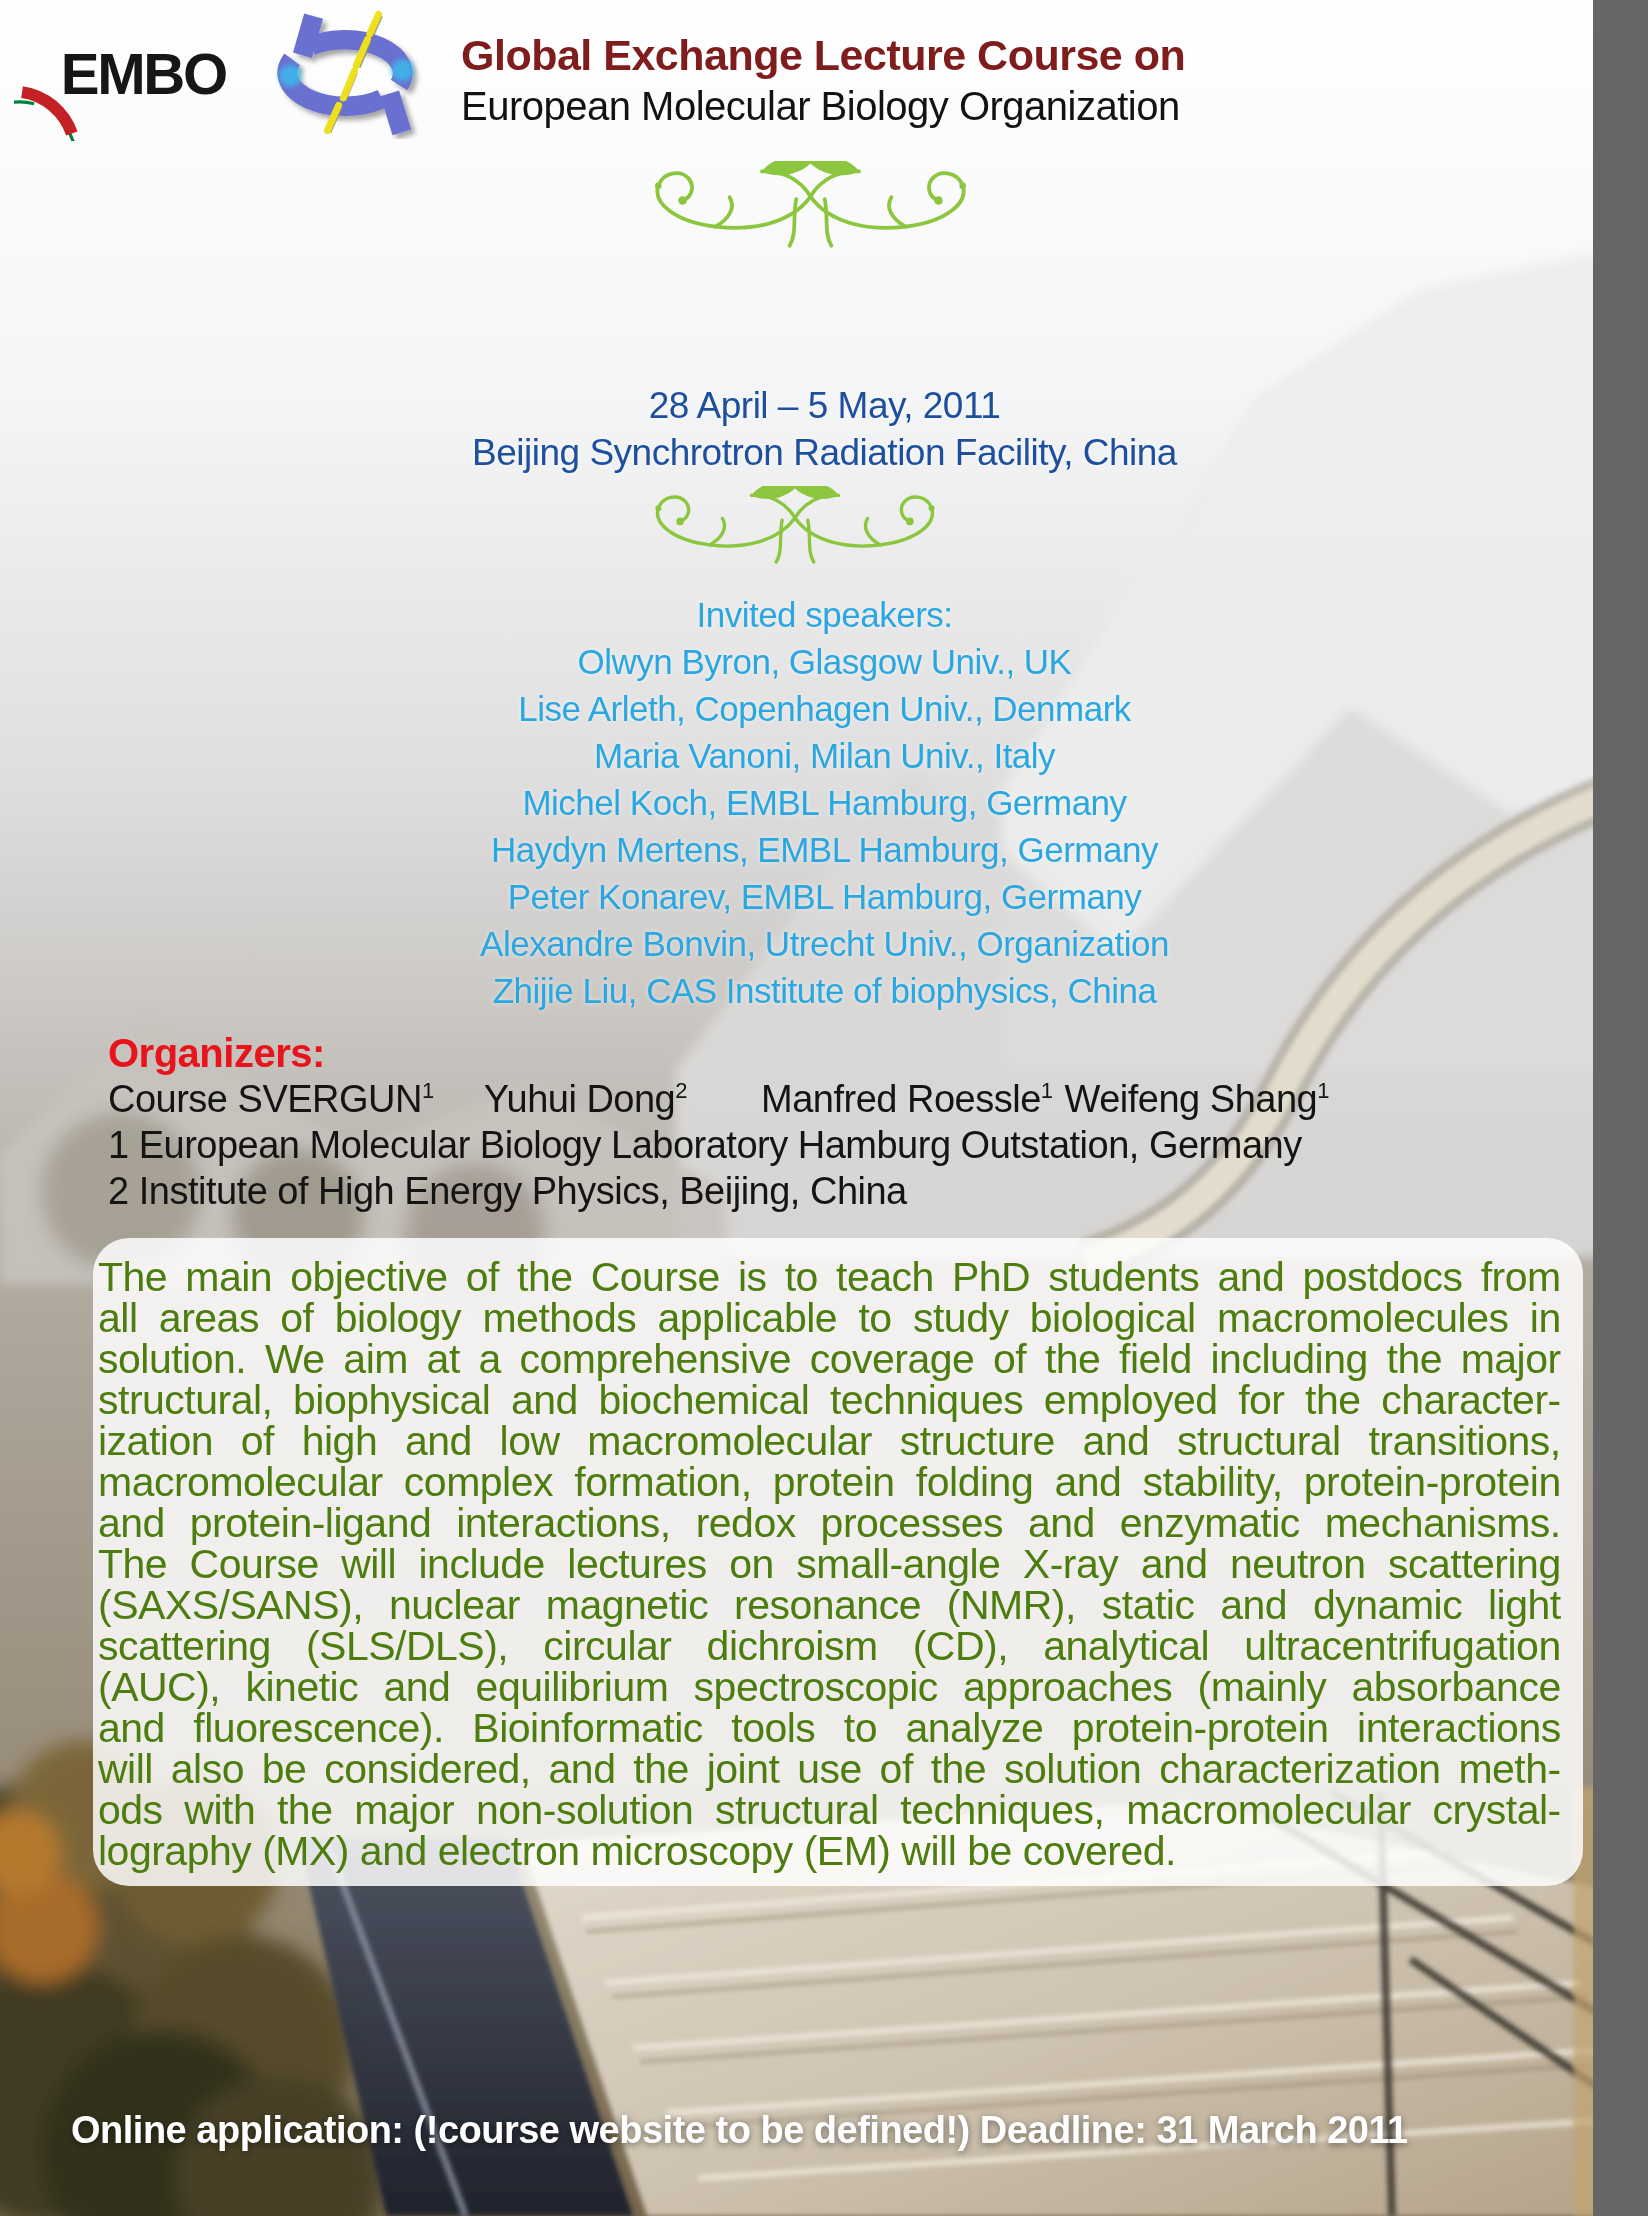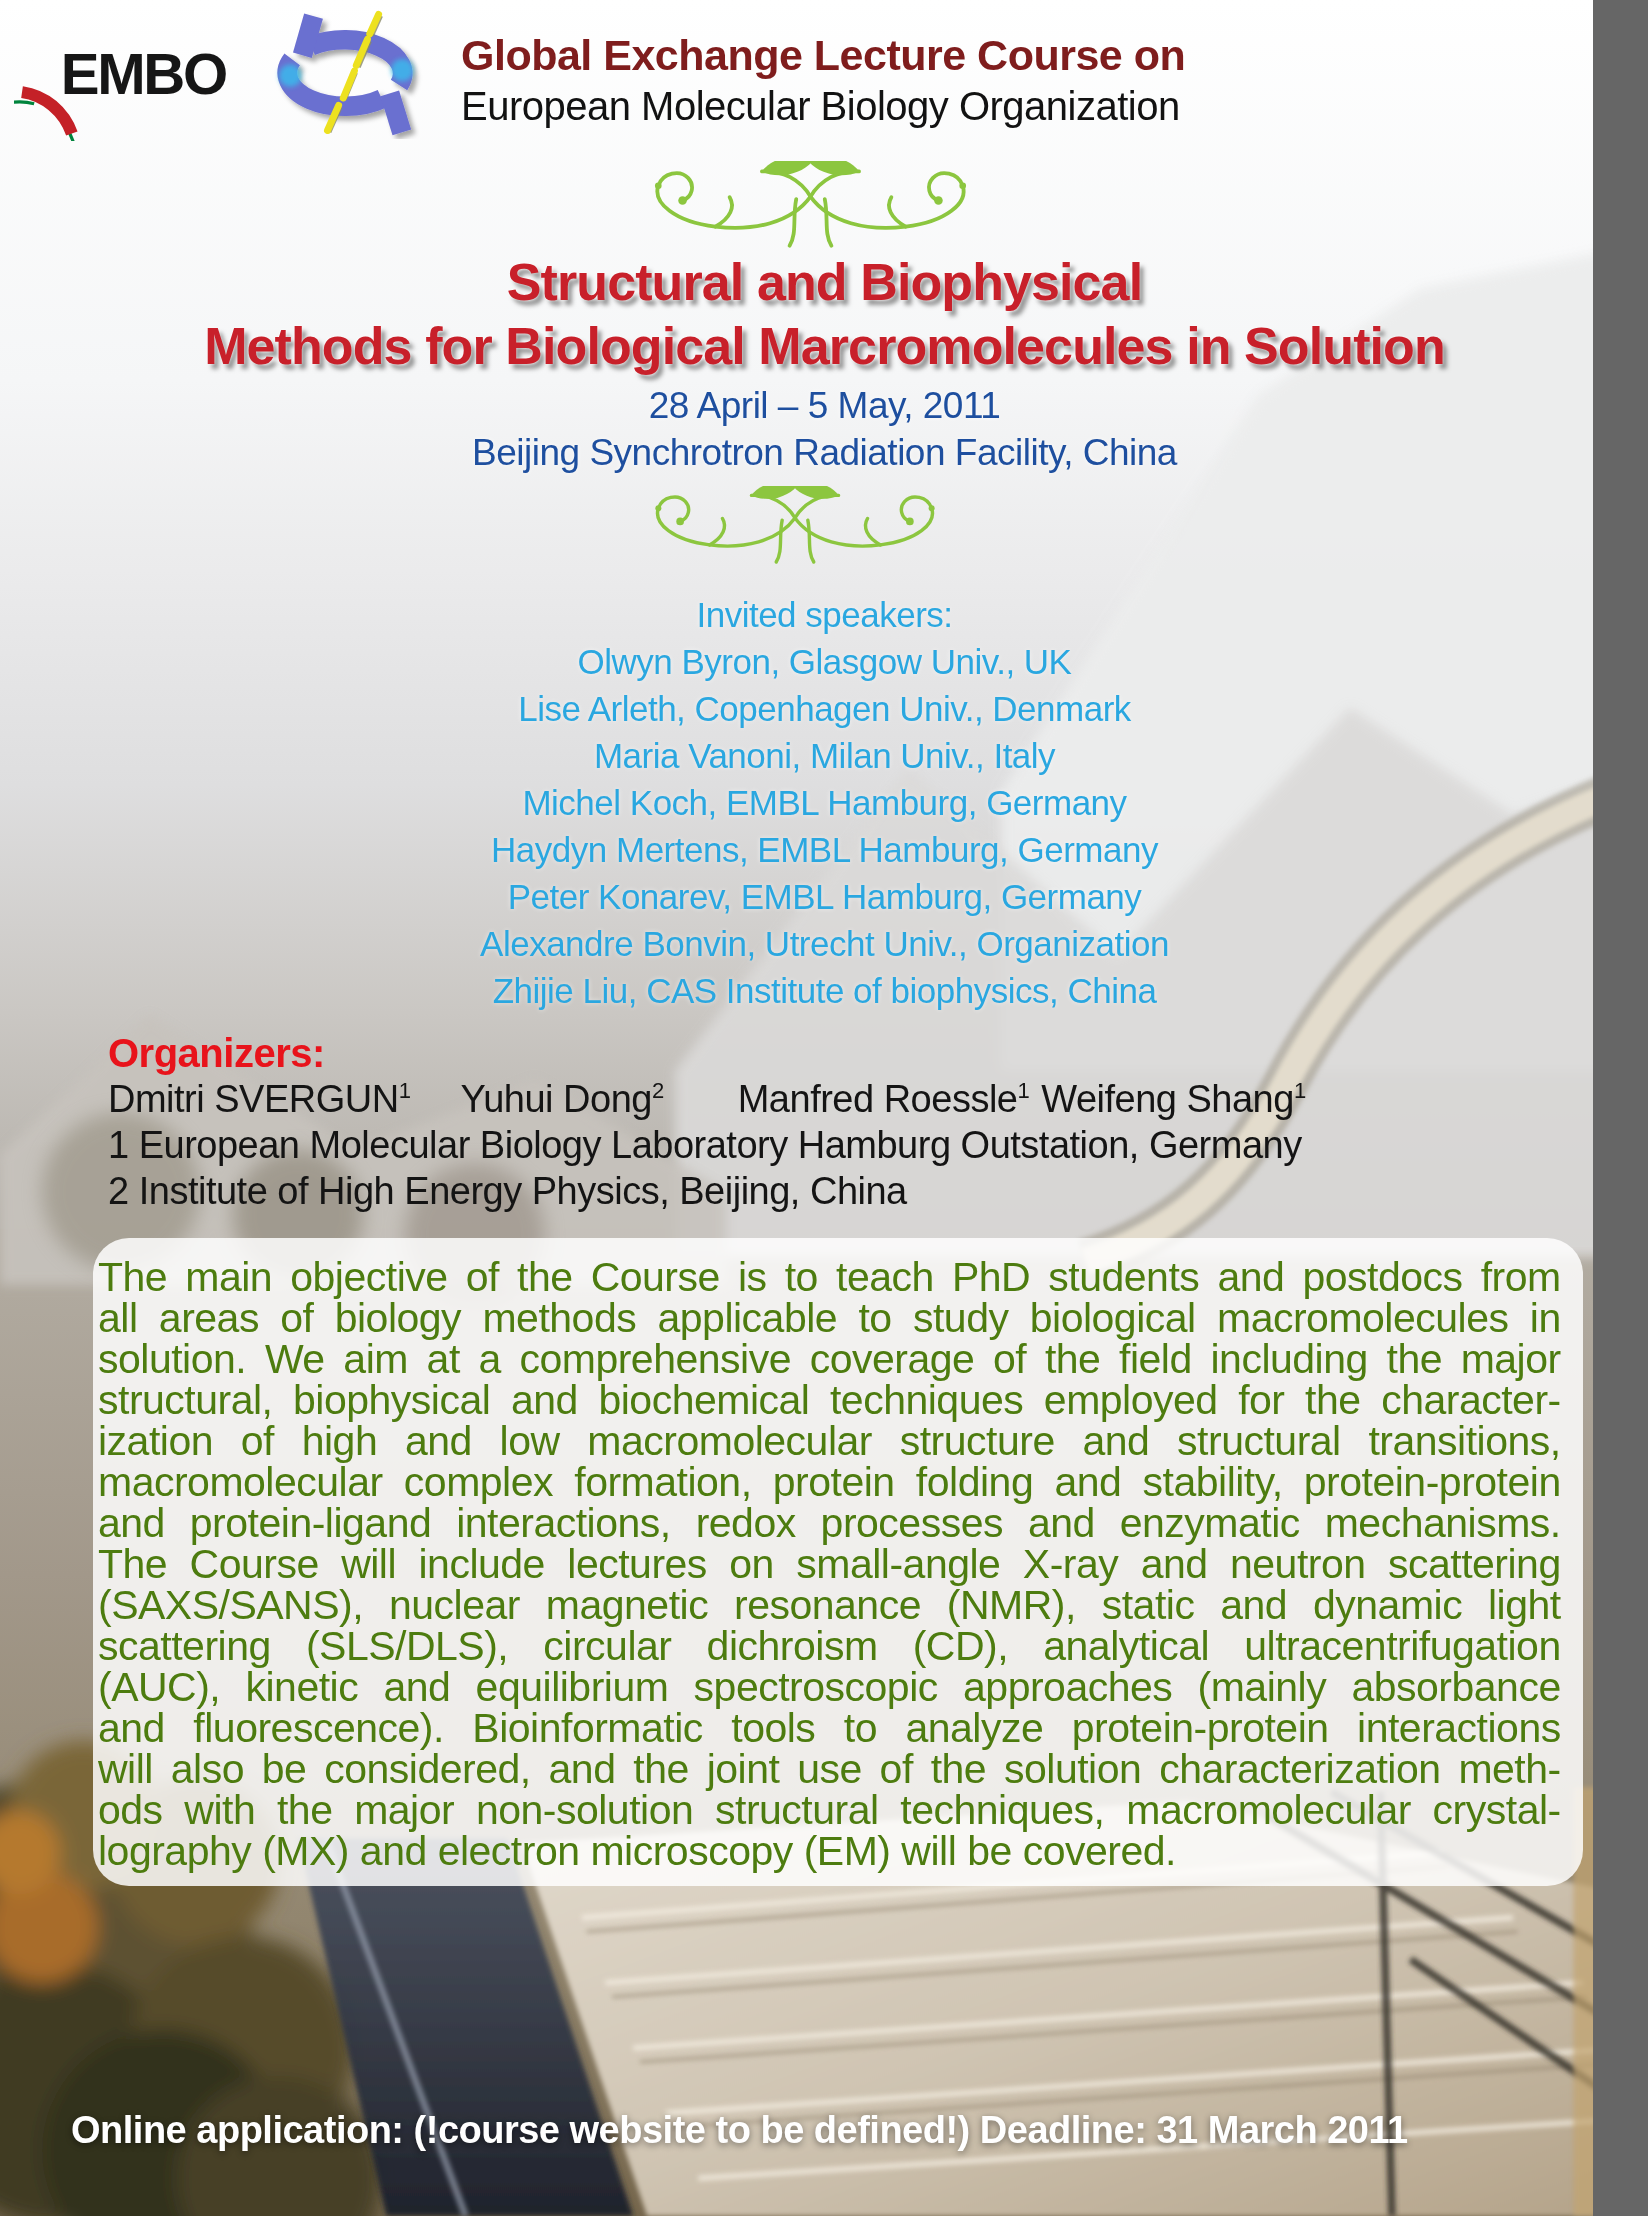--- a/index.html
+++ b/index.html
@@ -221,24 +221,20 @@
     </g>
   </svg>
 
   <div class="header-line1">Global Exchange Lecture Course on</div>
   <div class="header-line2">European Molecular Biology Organization</div>
 
   <svg class="flourish-top" viewBox="0 0 1000 185">
     <use href="#flourish"></use>
   </svg>
 
-  <div class="title">
-    <div>Structural and Biophysical</div>
-    <div>Methods for Biological Marcromolecules in Solution</div>
-  </div>
 
   <div class="event">
     <div>28 April – 5 May, 2011</div>
     <div>Beijing Synchrotron Radiation Facility, China</div>
   </div>
 
   <svg class="flourish-bottom" viewBox="0 0 1000 185">
     <use href="#flourish"></use>
   </svg>
 
@@ -250,21 +246,21 @@
     <div>Michel Koch, EMBL Hamburg, Germany</div>
     <div>Haydyn Mertens, EMBL Hamburg, Germany</div>
     <div>Peter Konarev, EMBL Hamburg, Germany</div>
     <div>Alexandre Bonvin, Utrecht Univ., Organization</div>
     <div>Zhijie Liu, CAS Institute of biophysics, China</div>
   </div>
 
   <div class="organizers">
     <div class="organizers-heading">Organizers:</div>
     <div>
-      <span class="org-person"><span>Dmitri SVERGUN</span><sup>1</sup></span><span class="org-person"><span>Yuhui Dong</span><sup>2</sup></span><span class="org-person"><span>Manfred Roessle</span><sup>1</sup></span><span class="org-person"><span>Weifeng Shang</span><sup>1</sup></span>
+      <span class="org-person"><span>Course SVERGUN</span><sup>1</sup></span><span class="org-person"><span>Yuhui Dong</span><sup>2</sup></span><span class="org-person"><span>Manfred Roessle</span><sup>1</sup></span><span class="org-person"><span>Weifeng Shang</span><sup>1</sup></span>
     </div>
     <div>1 European Molecular Biology Laboratory Hamburg Outstation, Germany</div>
     <div>2 Institute of High Energy Physics, Beijing, China</div>
   </div>
 
   <div class="desc-box">
     <div class="desc-text">
       <div class="desc-line">The main objective of the Course is to teach PhD students and postdocs from</div>
       <div class="desc-line">all areas of biology methods applicable to study biological macromolecules in</div>
       <div class="desc-line">solution. We aim at a comprehensive coverage of the field including the major</div>

